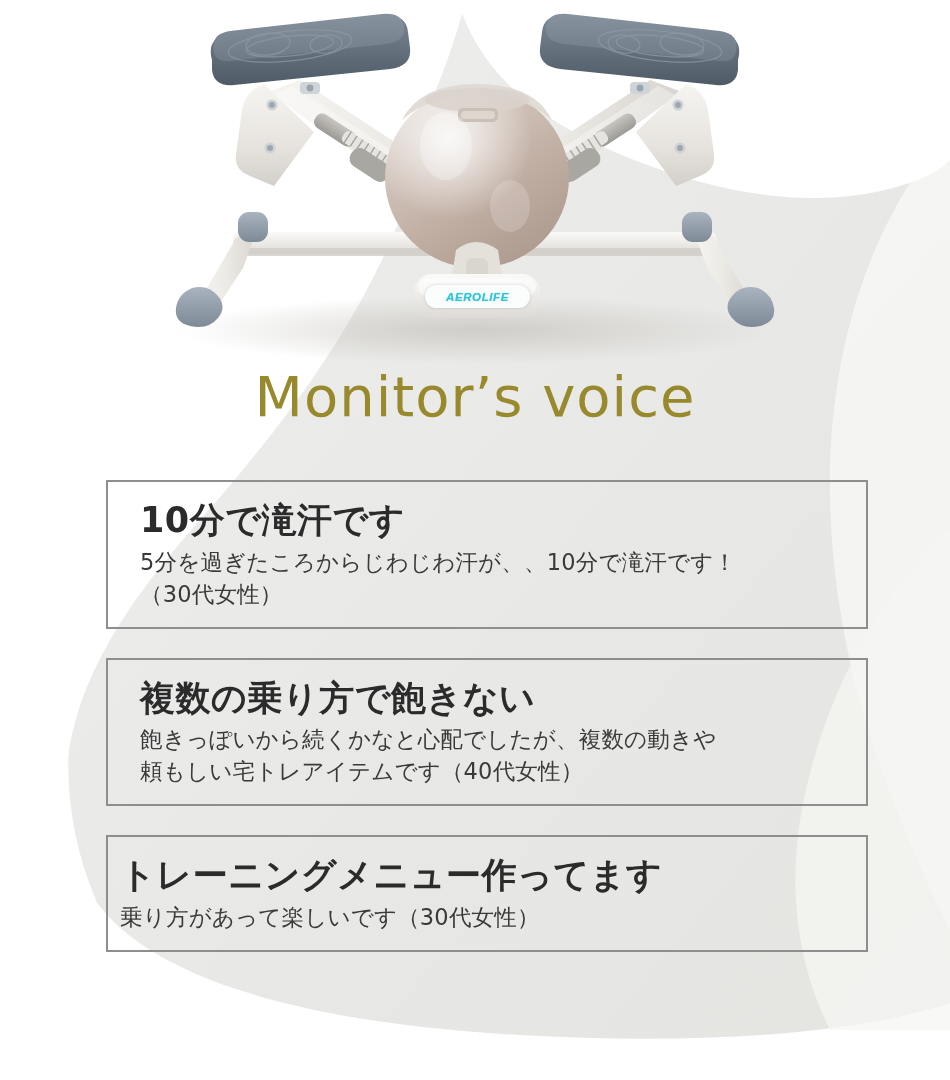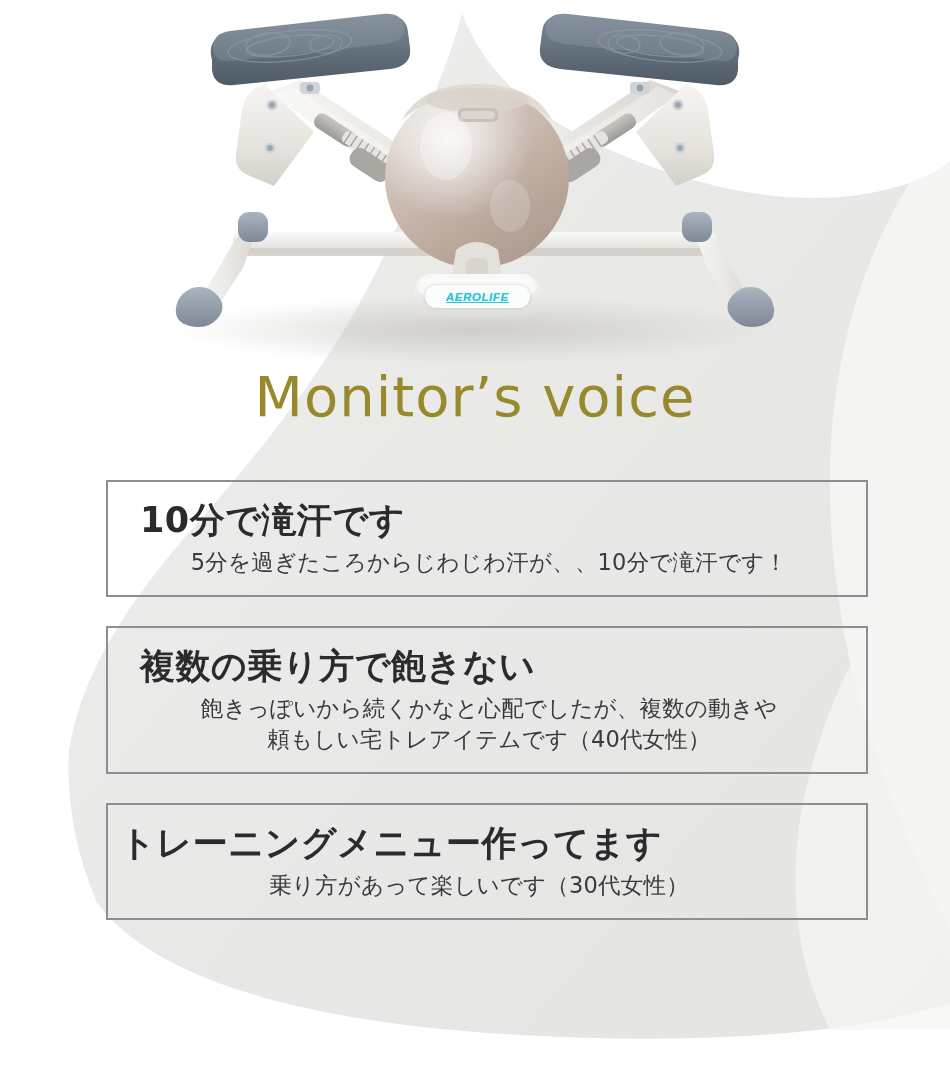--- a/index.html
+++ b/index.html
@@ -55,21 +55,20 @@
     z-index: 3;
   }
   .brand-badge span {
     font-family: "Liberation Sans", sans-serif;
     font-size: 11.5px;
     font-weight: 700;
     font-style: italic;
     letter-spacing: .6px;
     color: #2fc4d8;
     text-shadow: 0 0 1px rgba(47,196,216,.7);
-    text-decoration: underline;
   }
 
   
   .section-title {
     position: absolute;
     left: 0;
     top: 368px;
     width: 950px;
     text-align: center;
     z-index: 4;
@@ -114,21 +113,21 @@
   }
   .card-body {
     font-family: "DejaVu Sans", "Liberation Sans", sans-serif;
     font-size: 22.5px;
     font-weight: 400;
     color: #3a3a3a;
     line-height: 1.42;
     letter-spacing: .2px;
     margin: 0;
   }
-  .card-body .ln { display: block; white-space: nowrap; text-align: center; }
+  .card-body .ln { display: block; white-space: nowrap; }
 </style>
 </head>
 <body>
 
 <div id="page">
 
   <div class="bg-layer">
     <svg viewBox="0 0 950 1080" xmlns="http://www.w3.org/2000/svg" aria-hidden="true">
       <defs>
         <linearGradient id="blobGrad" x1="0" y1="0" x2="1" y2="1">
@@ -338,20 +337,21 @@
   <div class="section-title">
     <span class="title-text">Monitor’s voice</span>
   </div>
 
   <div class="cards">
 
     <div class="card">
       <p class="card-title">10分で滝汗です</p>
       <p class="card-body">
         <span class="ln">5分を過ぎたころからじわじわ汗が、、10分で滝汗です！</span>
+        <span class="ln">（30代女性）</span>
       </p>
     </div>
 
     <div class="card">
       <p class="card-title">複数の乗り方で飽きない</p>
       <p class="card-body">
         <span class="ln">飽きっぽいから続くかなと心配でしたが、複数の動きや</span>
         <span class="ln">頼もしい宅トレアイテムです（40代女性）</span>
       </p>
     </div>

